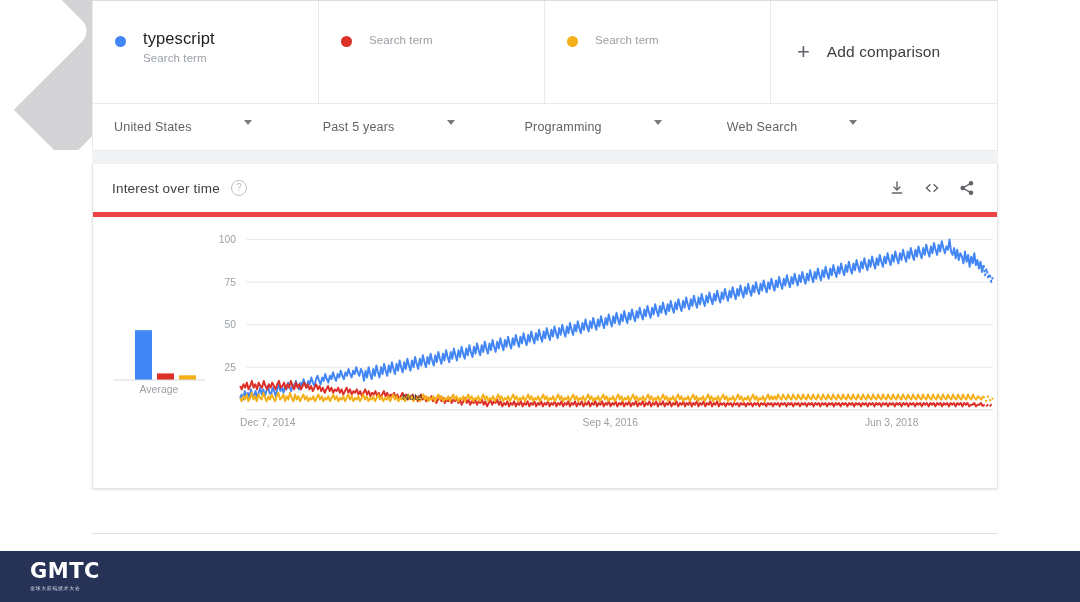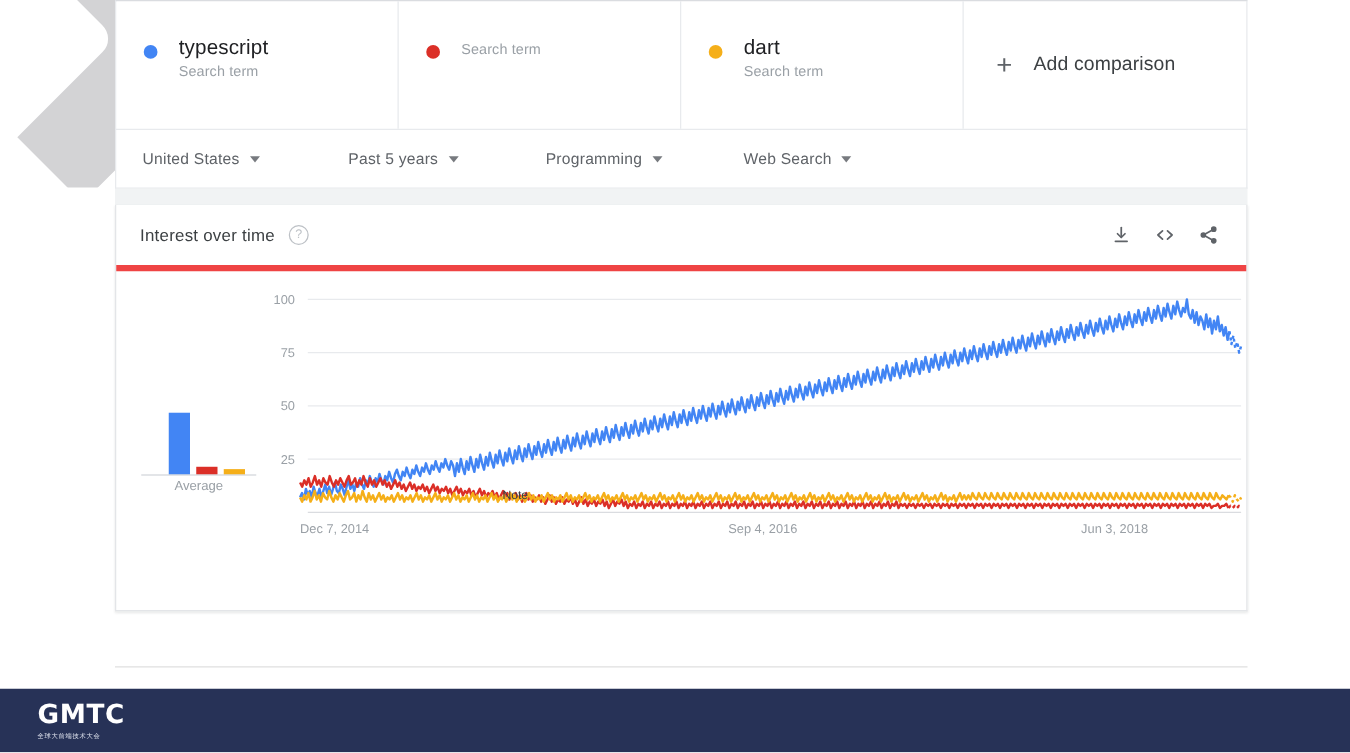--- a/index.html
+++ b/index.html
@@ -91,24 +91,25 @@
     display: flex;
     align-items: center;
     border-left: 1px solid #e8eaed;
     border-right: 1px solid #e8eaed;
     border-bottom: 1px solid #e8eaed;
     box-sizing: border-box;
     background: #fff;
   }
   .filter {
     display: flex;
-    align-items: center;
+    align-items: flex-start;
     font-size: 12.5px;
     color: #5f6368;
     letter-spacing: .2px;
+    gap: 44px;
   }
   .filter .cap { margin-right: 8px; }
   .caret {
     width: 0; height: 0;
     border-left: 4.5px solid transparent;
     border-right: 4.5px solid transparent;
     border-top: 5px solid #5f6368;
     opacity: .85;
   }
   .f1 { margin-left: 21px; }
@@ -268,21 +269,20 @@
         <div class="cmp-sub">Search term</div>
       </div>
 
       <div class="cmp-card">
         <span class="dot" style="background:#DB2F27"></span>
         <div class="cmp-sub">Search term</div>
       </div>
 
       <div class="cmp-card">
         <span class="dot" style="background:#F5AF19"></span>
-        <div class="cmp-term">dart</div>
         <div class="cmp-sub">Search term</div>
       </div>
 
       <div class="cmp-card add">
         <span class="plus">+</span>
         <span class="add-label">Add comparison</span>
       </div>
     </div>
 
     <div class="filters">

